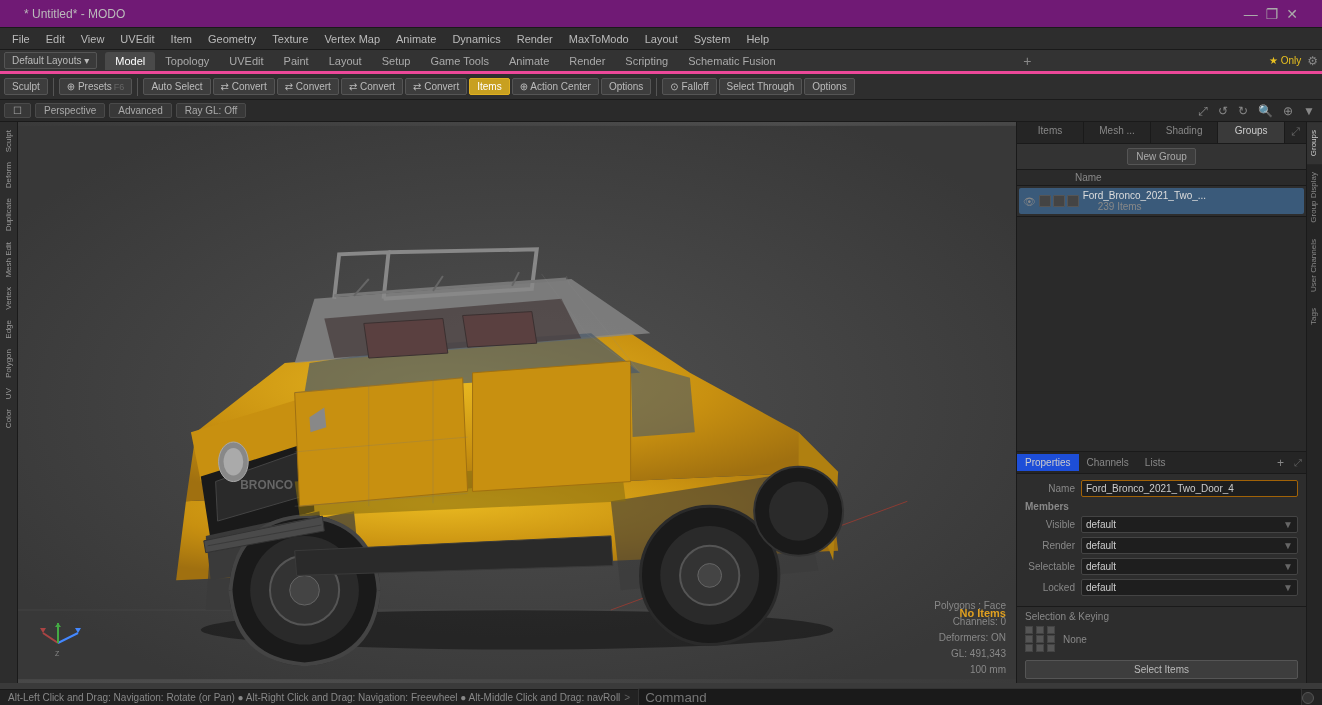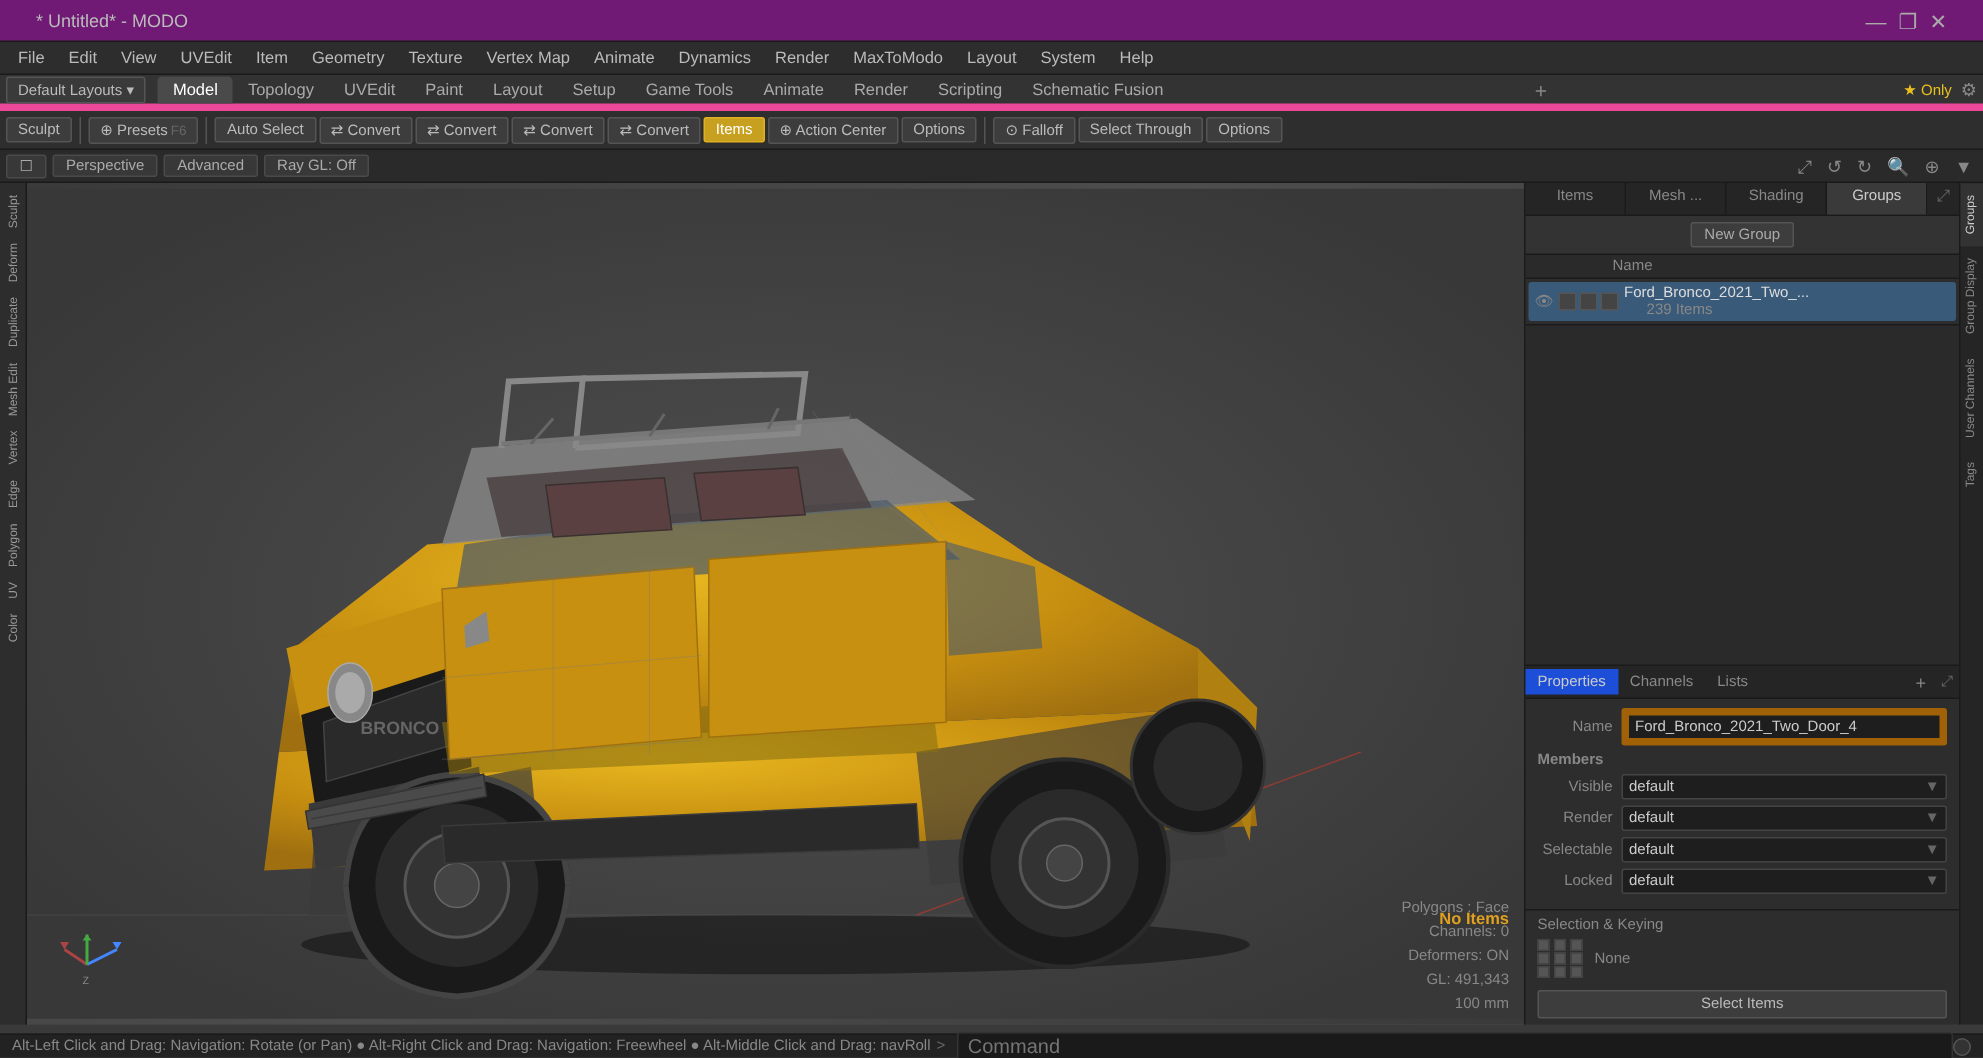--- a/index.html
+++ b/index.html
@@ -9,21 +9,21 @@
     #titlebar { background: #701a75; height: 28px; display: flex; align-items: center; justify-content: space-between; padding: 0 24px; border-bottom: 1px solid #1a1a1a; }
     #titlebar .title { color: #bbb; font-size: 12px; }
     #titlebar .win-controls { display: flex; gap: 8px; }
     #titlebar .win-btn { color: #aaa; font-size: 14px; cursor: pointer; background: none; border: none; }
 
     
     #menubar { background: #2d2d2d; height: 22px; display: flex; align-items: center; padding: 0 4px; border-bottom: 1px solid #1a1a1a; }
     #menubar .menu-item { color: #bbb; padding: 2px 8px; cursor: pointer; font-size: 11px; }
 
     
-    #tabbar { background: #333; height: 24px; display: flex; align-items: center; padding: 0 4px; border-bottom: 5px solid #ec4899; }
+    #tabbar { background: #333; height: 24px; display: flex; align-items: center; padding: 0 4px; border-bottom: 3px solid #ec4899; }
     .tab-item { padding: 3px 10px; cursor: pointer; font-size: 11px; color: #aaa; border-radius: 3px 3px 0 0; }
     .tab-item.active { background: #4a4a4a; color: #fff; }
     #tabbar .settings-btn { margin-left: auto; color: #aaa; cursor: pointer; padding: 2px 6px; }
 
     
     #toolbar { background: #2e2e2e; height: 26px; display: flex; align-items: center; padding: 0 4px; gap: 2px; border-bottom: 1px solid #1a1a1a; }
     .tool-btn { background: #3d3d3d; border: 1px solid #555; color: #bbb; padding: 2px 7px; font-size: 10px; cursor: pointer; border-radius: 2px; white-space: nowrap; display: flex; align-items: center; gap: 2px; }
     .tool-btn.items-active { background: #c8a020; border-color: #e0b020; color: #fff; }
     .separator { width: 1px; height: 18px; background: #555; margin: 0 3px; }
 
@@ -84,21 +84,21 @@
     #properties-tabs { display: flex; background: #252525; border-bottom: 1px solid #1a1a1a; height: 22px; align-items: center; }
     .prop-tab { padding: 3px 8px; cursor: pointer; font-size: 10px; color: #888; }
     .prop-tab.active { color: #ccc; background: #1d4ed8; }
     .prop-add-btn { margin-left: auto; color: #888; cursor: pointer; padding: 2px 6px; font-size: 12px; }
     .prop-expand { color: #666; cursor: pointer; padding: 2px 4px; font-size: 10px; }
 
     
     #properties-content { padding: 6px 8px; }
     .prop-row { display: flex; align-items: center; margin-bottom: 4px; }
     .prop-label { color: #888; font-size: 10px; width: 50px; text-align: right; margin-right: 6px; }
-    .prop-value { flex: 1; background: #1e1e1e; border: 5px solid #a16207; color: #ccc; font-size: 10px; padding: 2px 4px; border-radius: 2px; }
+    .prop-value { flex: 1; background: #1e1e1e; border: 1px solid #a16207; color: #ccc; font-size: 10px; padding: 2px 4px; border-radius: 2px; }
     .prop-section-title { color: #888; font-size: 10px; margin: 4px 0 4px 0; font-weight: bold; }
     .prop-dropdown { flex: 1; background: #1e1e1e; border: 1px solid #444; color: #ccc; font-size: 10px; padding: 2px 4px; border-radius: 2px; display: flex; justify-content: space-between; cursor: pointer; }
     .prop-dropdown-arrow { color: #666; font-size: 10px; }
 
     
     #sel-keying { padding: 4px 8px; border-top: 1px solid #1a1a1a; }
     .sel-title { color: #888; font-size: 10px; margin-bottom: 4px; }
     .sel-row { display: flex; align-items: center; gap: 6px; margin-bottom: 4px; }
     .sel-icon-grid { display: grid; grid-template-columns: repeat(3, 10px); gap: 1px; }
     .sel-dot { width: 8px; height: 8px; background: #555; border: 1px solid #444; }

